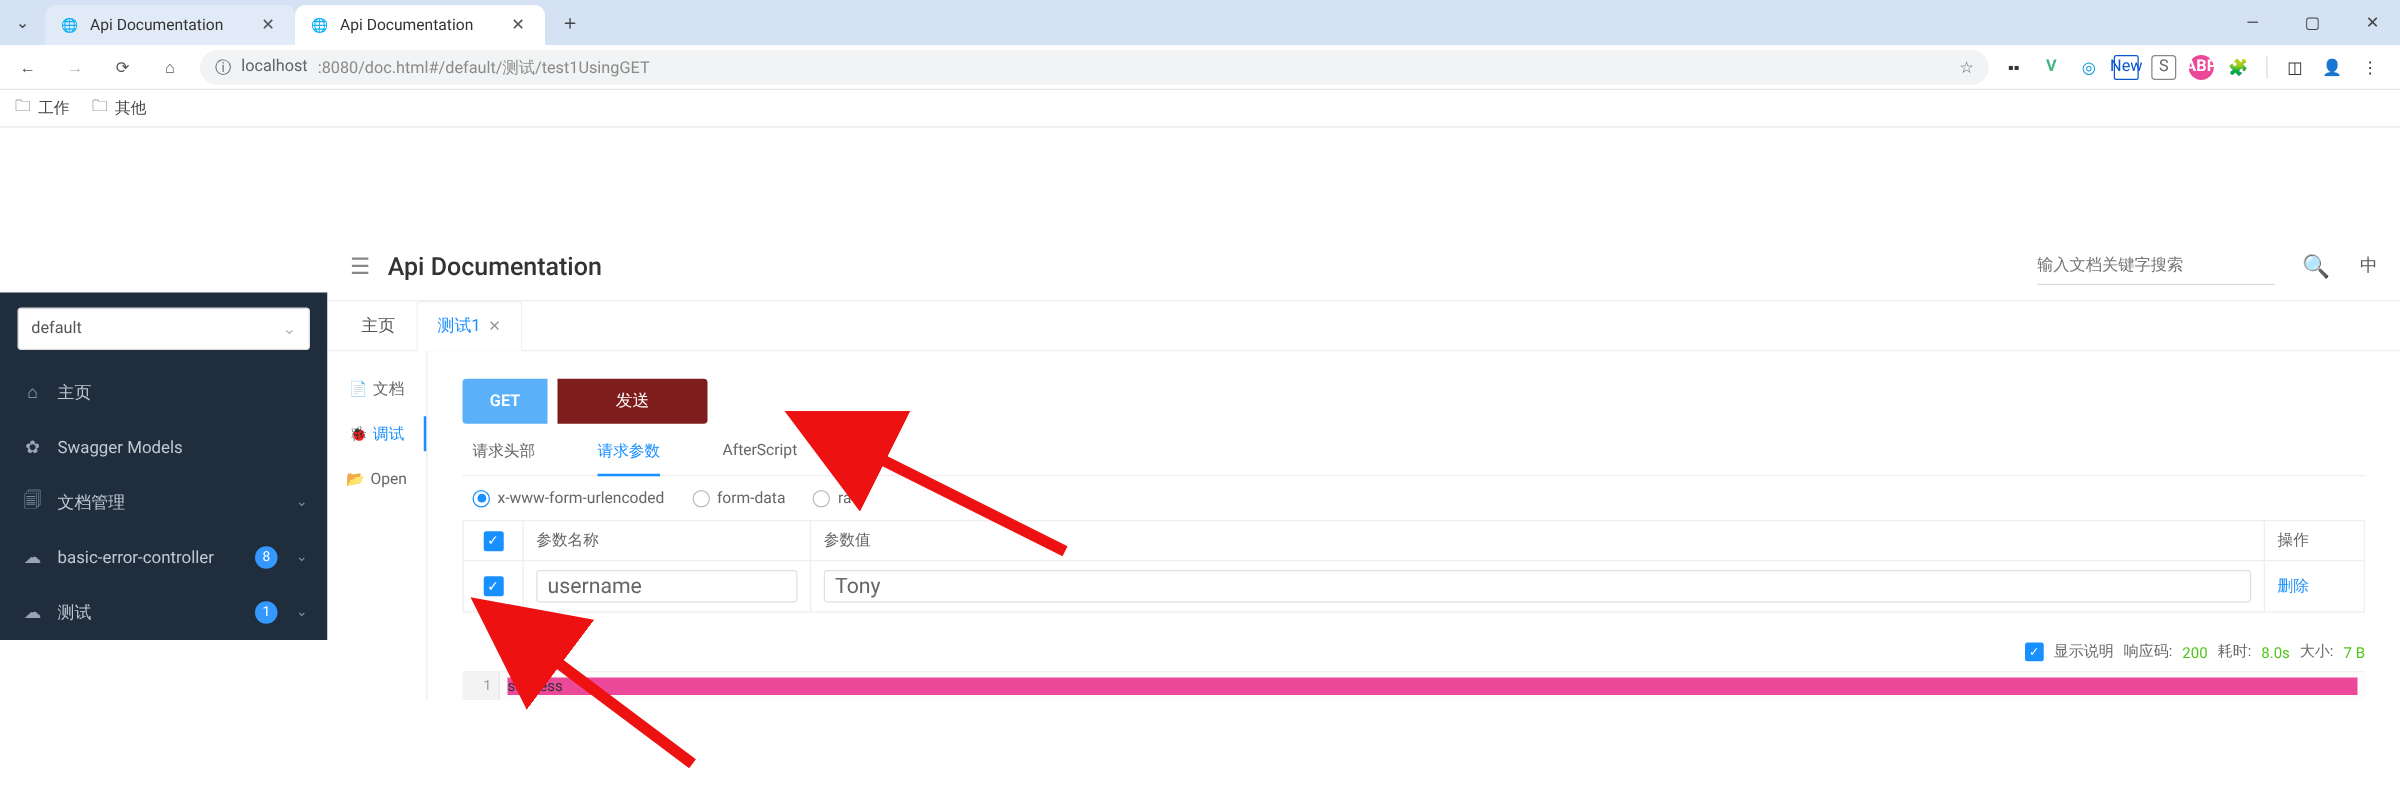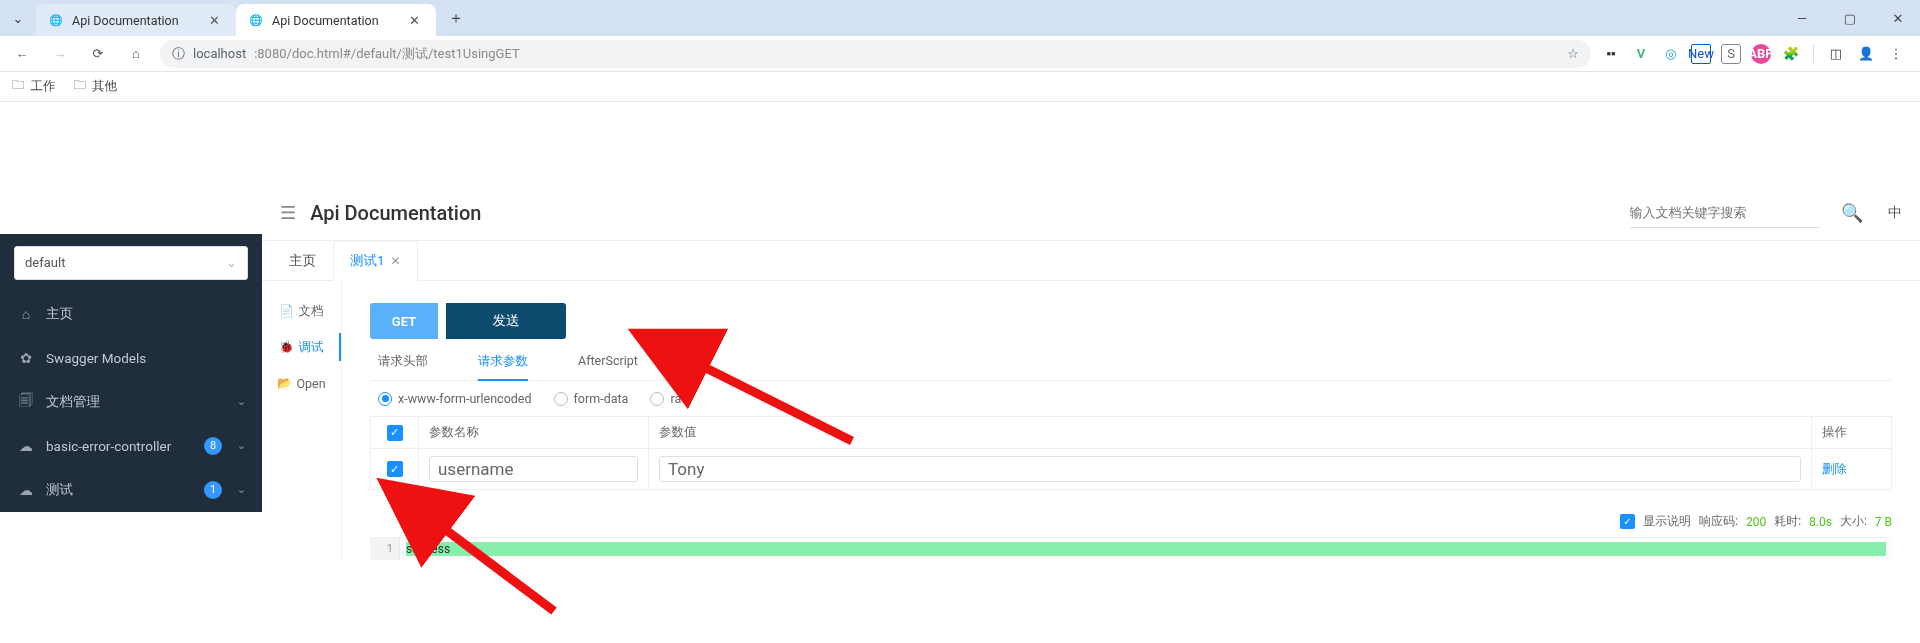--- a/index.html
+++ b/index.html
@@ -65,21 +65,21 @@
   .vtabs { width:80px; border-right:1px solid #eee; display:flex; flex-direction:column; padding-top:12px;}
   .vtab { height:36px; display:flex; align-items:center; justify-content:center; gap:4px; font-size:12.5px; color:#666; position:relative;}
   .vtab.active { color:#1890ff;}
   .vtab.active::after { content:""; position:absolute; right:0; top:4px; bottom:4px; width:2px; background:#1890ff;}
   .vtab .vi { font-size:12px;}
 
   .panel { flex:1; padding:22px 28px 0 28px; display:flex; flex-direction:column; }
   .method-row { display:flex; height:36px; margin-bottom:8px;}
   .method-badge { background:#5bb1f9; color:#fff; width:68px; display:flex; align-items:center; justify-content:center; font-weight:600; font-size:13px; border-radius:3px 0 0 3px;}
   .path-box { flex:1; border:1px solid #e6e6e6; border-left:none; display:flex; align-items:center; padding:0 12px; color:#666; font-size:13px;}
-  .send-btn { width:120px; background:#0c4a6e; color:#fff; display:flex; align-items:center; justify-content:center; font-size:13.5px; border-radius:0 3px 3px 0; margin-left:8px; border:none;}
+  .send-btn { width:120px; background:#7f1d1d; color:#fff; display:flex; align-items:center; justify-content:center; font-size:13.5px; border-radius:0 3px 3px 0; margin-left:8px; border:none;}
 
   .req-tabs { display:flex; gap:50px; padding:6px 8px 0 8px; border-bottom:1px solid #eee; height:34px;}
   .req-tab { font-size:12.5px; color:#666; padding-bottom:8px; position:relative;}
   .req-tab.active { color:#1890ff;}
   .req-tab.active::after { content:""; position:absolute; left:0; right:0; bottom:-1px; height:2px; background:#1890ff;}
 
   .bodytype-row { display:flex; align-items:center; gap:22px; padding:10px 8px;}
   .radio { display:flex; align-items:center; gap:6px; color:#666; font-size:12.5px;}
   .radio .dot { width:14px; height:14px; border:1px solid #bbb; border-radius:50%; display:flex; align-items:center; justify-content:center;}
   .radio.checked .dot { border-color:#1890ff;}
@@ -99,21 +99,21 @@
   .resp-tab { font-size:12.5px; color:#666; padding-bottom:7px; position:relative;}
   .resp-tab.active { color:#1890ff;}
   .resp-tab.active::after { content:""; position:absolute; left:0; right:0; bottom:-1px; height:2px; background:#1890ff;}
   .resp-meta { margin-left:auto; display:flex; align-items:center; gap:8px; font-size:12px; color:#666;}
   .resp-meta .chk2 { width:15px; height:15px; background:#1890ff; border-radius:2px; display:inline-flex; align-items:center; justify-content:center; color:#fff; font-size:10px;}
   .resp-meta .g { color:#52c41a;}
 
   .code-area { flex:1; display:flex; background:#fcfcfc; border-top:none;}
   .gutter { width:30px; background:#f3f3f3; border-right:1px solid #e8e8e8; color:#999; font-size:11px; text-align:right; padding:4px 6px 0 0; font-family: Consolas, monospace;}
   .code-body { flex:1; font-family: Consolas, monospace; font-size:12px; color:#333; padding:4px 6px;}
-  .code-line.hl { background:#86efac;}
+  .code-line.hl { background:#ec4899;}
 
   
   .arrow { position:absolute; pointer-events:none; }
   .arrow svg { overflow:visible;}
 </style>
 </head>
 <body>
 
 <div class="chrome">
   <div class="tab-strip">

